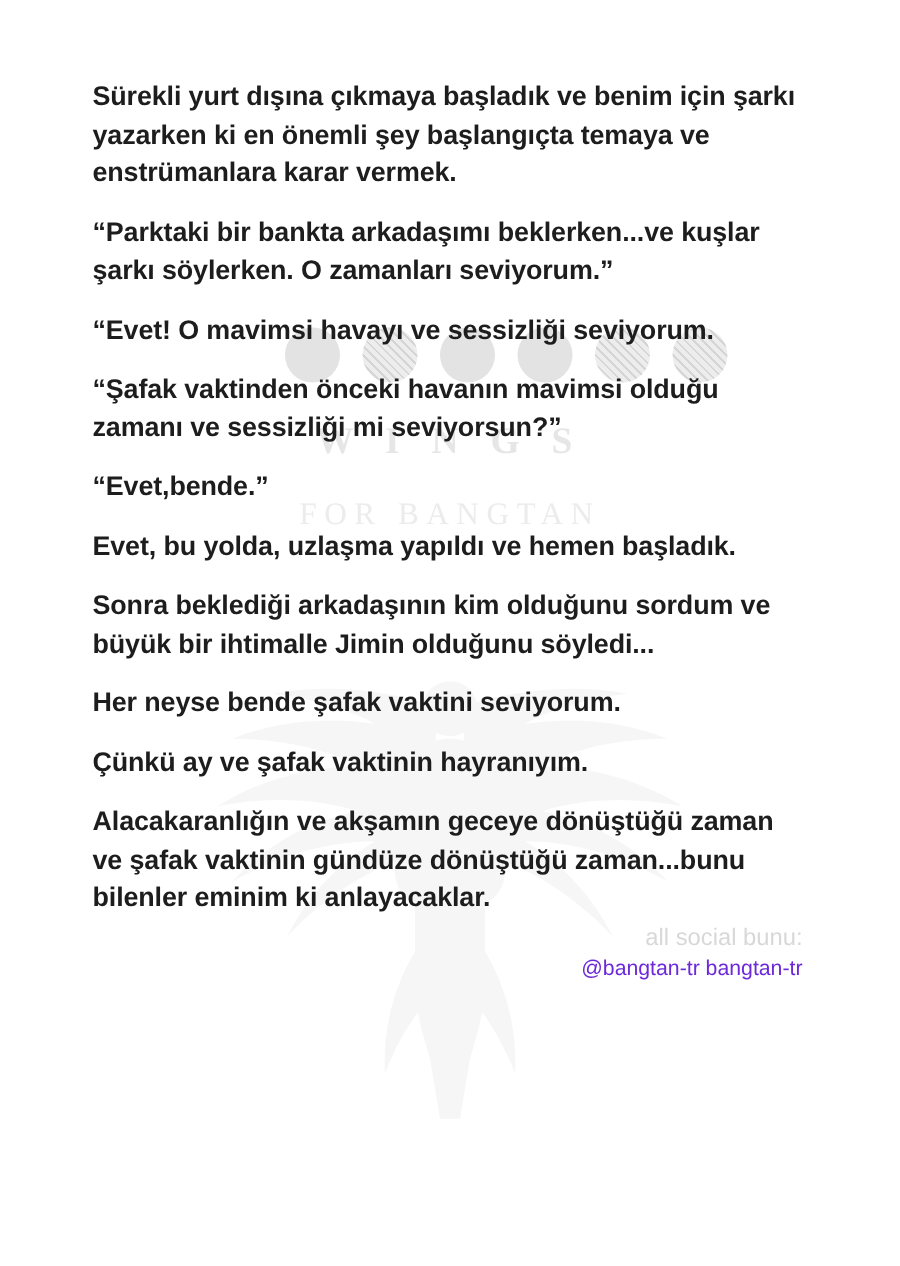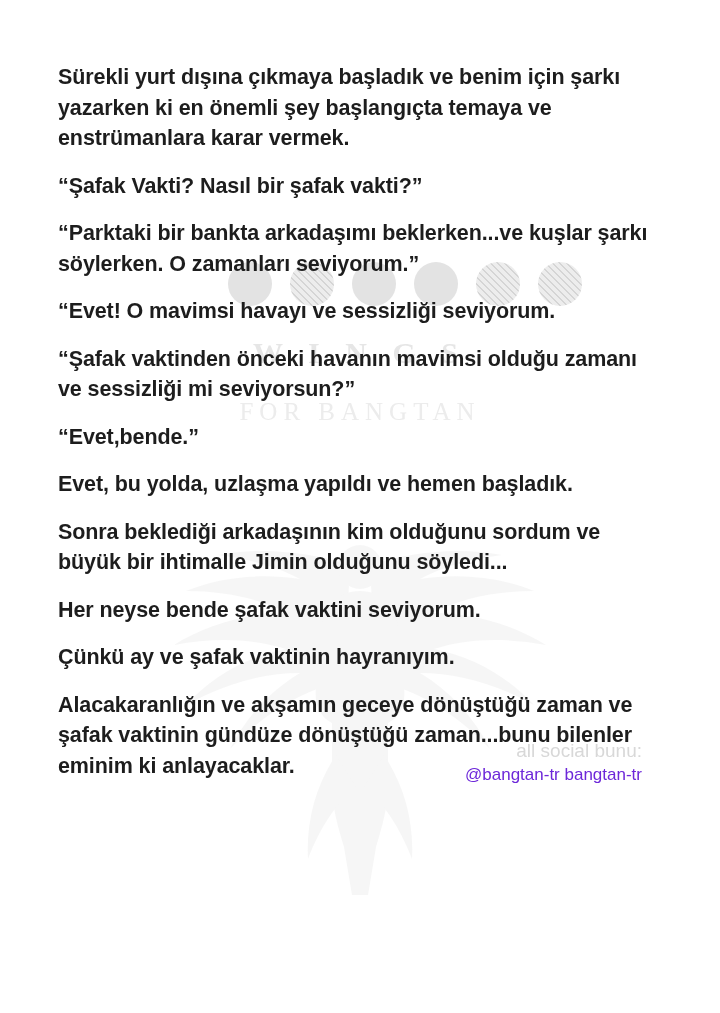--- a/index.html
+++ b/index.html
@@ -101,21 +101,21 @@
   }
 
   
   .content {
     position: relative;
     z-index: 2;
     padding: 62px 72px 0 58px;
   }
 
   .para {
-    margin: 0 0 17px 0;
+    margin: 0 0 17px 16px;
     color: #1d1d1d;
     font-size: 21.5px;
     line-height: 1.42;
     font-weight: 600;
     letter-spacing: -0.1px;
   }
   .para:last-child {
     margin-bottom: 0;
   }
 </style>
@@ -155,21 +155,20 @@
     </svg>
 
     <div class="wm-credit">
       <div class="line1">all social bunu:</div>
       <div class="line2">@bangtan-tr bangtan-tr</div>
     </div>
   </div>
 
   <div class="content">
     <p class="para">Sürekli yurt dışına çıkmaya başladık ve benim için şarkı yazarken ki en önemli şey başlangıçta temaya ve enstrümanlara karar vermek.</p>
-    <p class="para">“Şafak Vakti? Nasıl bir şafak vakti?”</p>
     <p class="para">“Parktaki bir bankta arkadaşımı beklerken...ve kuşlar şarkı söylerken. O zamanları seviyorum.”</p>
     <p class="para">“Evet! O mavimsi havayı ve sessizliği seviyorum.</p>
     <p class="para">“Şafak vaktinden önceki havanın mavimsi olduğu zamanı ve sessizliği mi seviyorsun?”</p>
     <p class="para">“Evet,bende.”</p>
     <p class="para">Evet, bu yolda, uzlaşma yapıldı ve hemen başladık.</p>
     <p class="para">Sonra beklediği arkadaşının kim olduğunu sordum ve büyük bir ihtimalle Jimin olduğunu söyledi...</p>
     <p class="para">Her neyse bende şafak vaktini seviyorum.</p>
     <p class="para">Çünkü ay ve şafak vaktinin hayranıyım.</p>
     <p class="para">Alacakaranlığın ve akşamın geceye dönüştüğü zaman ve şafak vaktinin gündüze dönüştüğü zaman...bunu bilenler eminim ki anlayacaklar.</p>
   </div>

